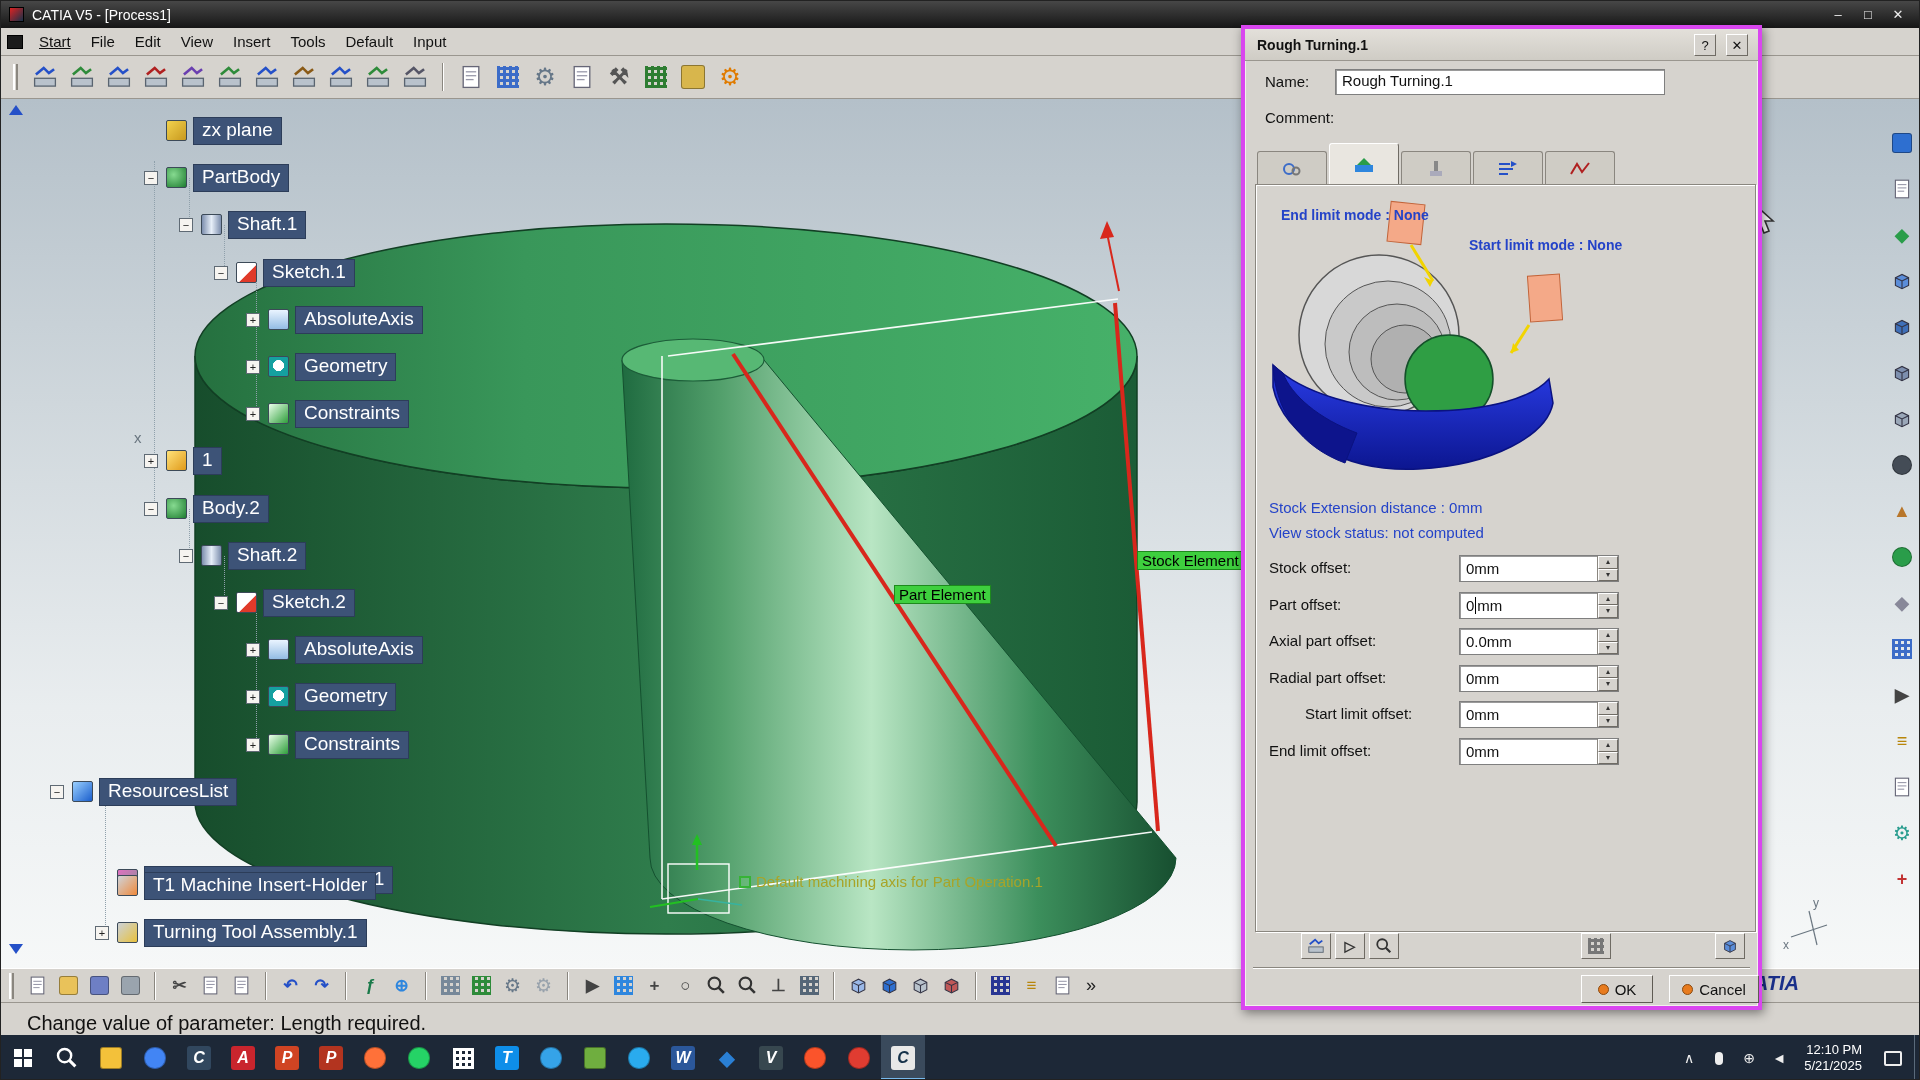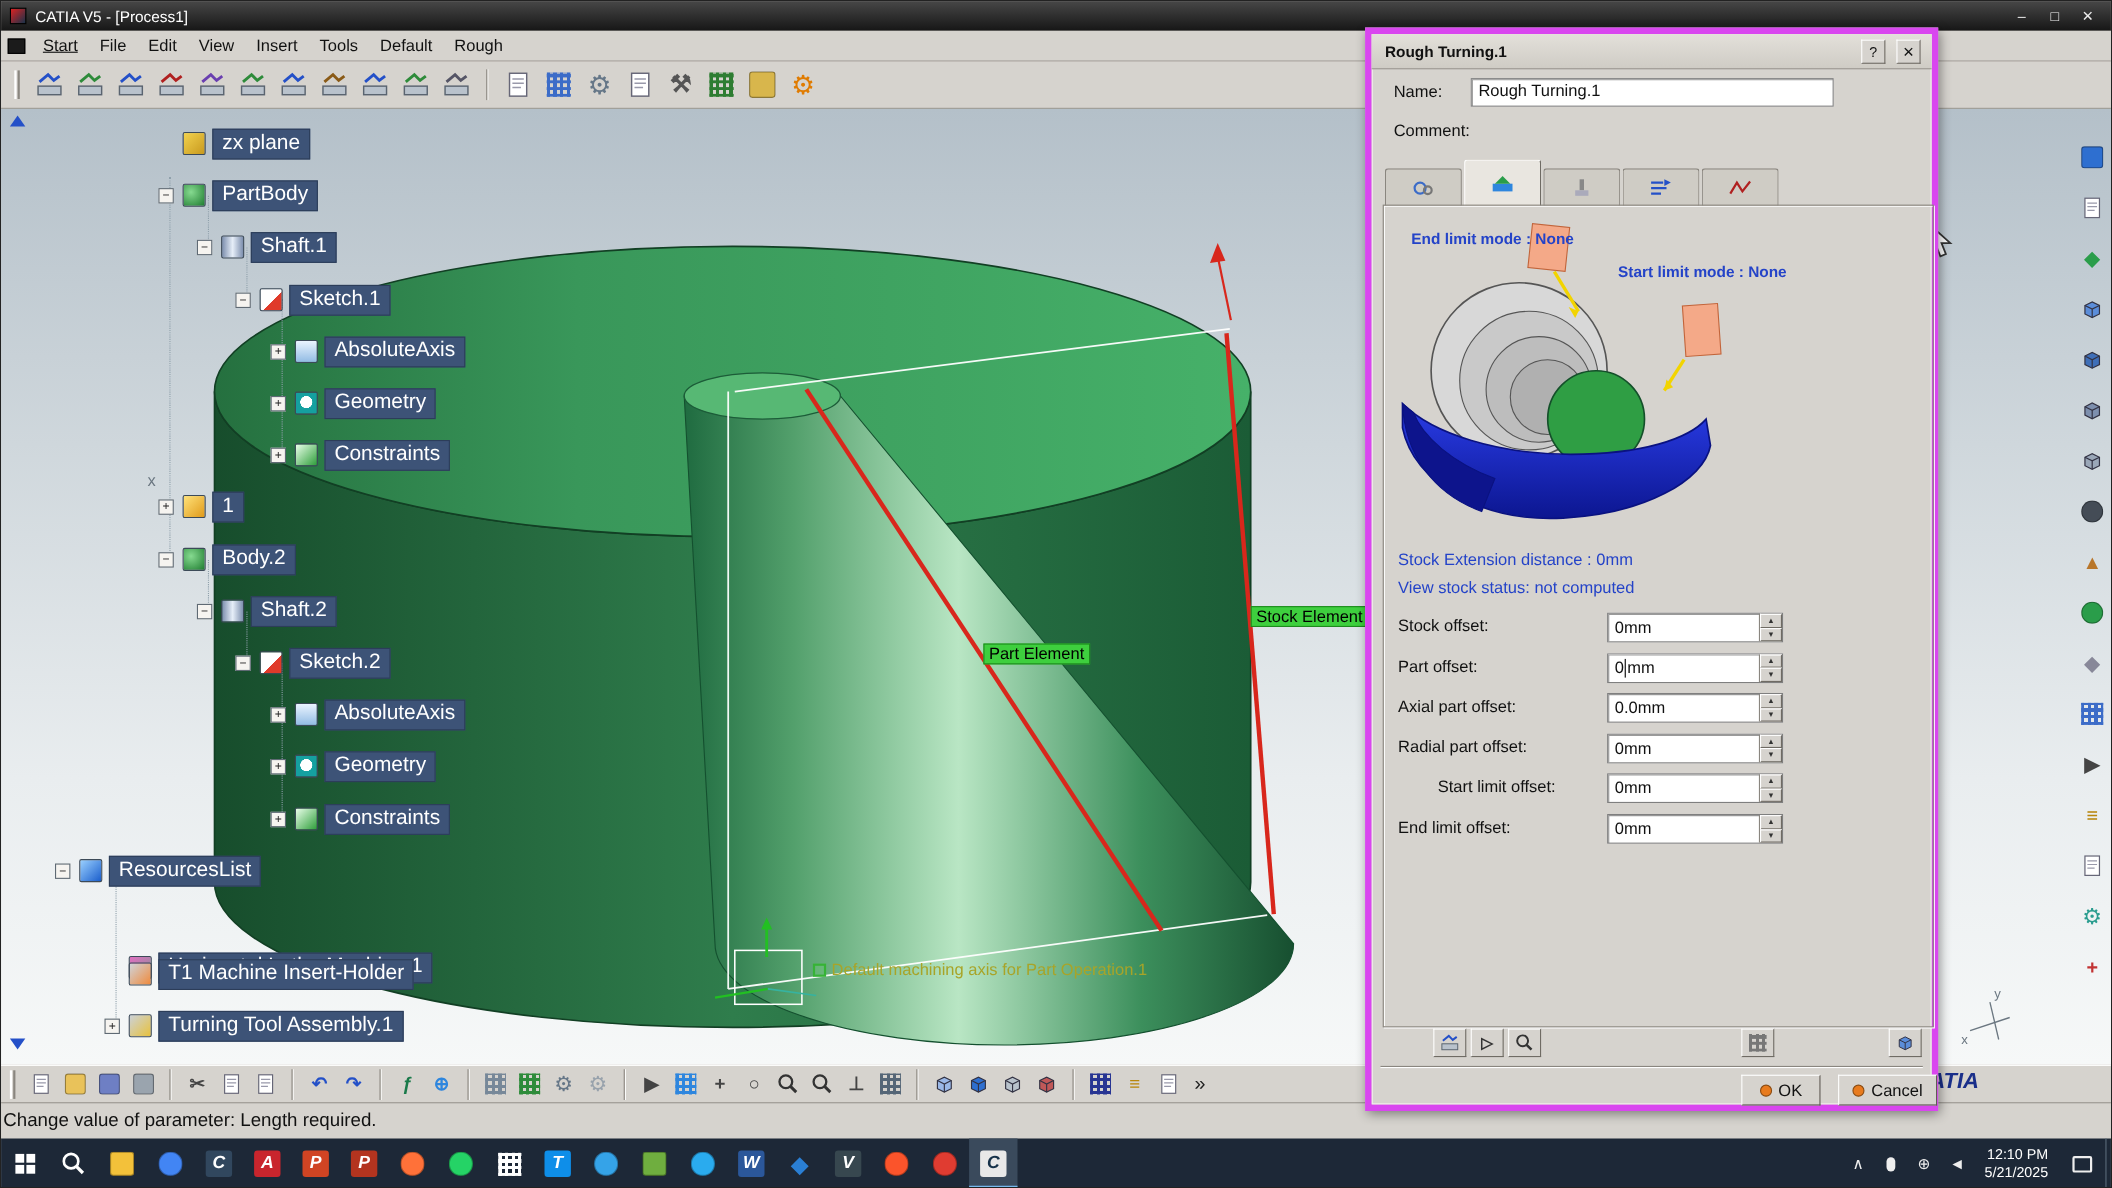--- a/index.html
+++ b/index.html
@@ -37,21 +37,21 @@
 .axis-note{position:absolute;color:#a8a428;font-size:15px;white-space:nowrap;display:flex;align-items:center;gap:5px}
 .axis-note i{width:12px;height:12px;border:2px solid #36b336;display:inline-block;background:rgba(120,220,120,.25)}
 .origin-x{position:absolute;color:#6a7680;font-size:15px}
 .rightbar{position:absolute;left:1884px;top:0;width:34px;height:869px}
 .cursor-arrow{position:absolute}
 
 .icon{position:relative;display:flex;align-items:center;justify-content:center;flex:0 0 auto}
 .icon i{display:block}
 
 .dialog{position:absolute;left:1240px;top:24px;width:521px;height:985px;background:#d6d3ce;
-  border:6px solid #d946ef;box-shadow:2px 3px 10px rgba(0,0,0,.45);font-size:15px}
+  border:4px solid #d946ef;box-shadow:2px 3px 10px rgba(0,0,0,.45);font-size:15px}
 .dialog:before{content:"";position:absolute;inset:0;border:1px solid #f2f0ec;pointer-events:none}
 .dlg-title{position:absolute;top:0;left:0;right:0;height:32px;background:linear-gradient(#e3e0da,#cfccc5);
   border-bottom:1px solid #9a968f;display:flex;align-items:center;padding:0 12px;font-size:14px;font-weight:bold}
 .dlg-title .tbtn{position:absolute;top:5px;width:22px;height:22px;background:#d6d3ce;border:1px solid;
   border-color:#fff #6f6b64 #6f6b64 #fff;display:flex;align-items:center;justify-content:center;font-size:13px;font-weight:normal}
 .dlg-label{position:absolute;font-size:15px}
 .dlg-input{position:absolute;background:#fff;border:1px solid #7f7f7f;
   box-shadow:inset 1px 1px 0 #9a9a9a;font-size:15px;padding:2px 6px;font-family:"Liberation Sans",sans-serif}
 .tabs{position:absolute;left:12px;top:114px;height:42px;display:flex;align-items:flex-end}
 .tab{width:70px;height:34px;background:#cfccc5;border:1px solid #8a867f;border-bottom:none;
@@ -73,21 +73,21 @@
 .dlg-sep{position:absolute;left:8px;right:8px;height:2px;border-top:1px solid #8a867f;border-bottom:1px solid #fff}
 .smallbtn{position:absolute;width:30px;height:26px;background:#d6d3ce;border:1px solid;border-color:#fff #6f6b64 #6f6b64 #fff;
   display:flex;align-items:center;justify-content:center}
 
 .toolbar-bottom{position:absolute;top:967px;left:0;right:0;height:34px;background:#d6d3ce;border-top:1px solid #fff;
   display:flex;align-items:center;gap:4px;padding:0 8px}
 .overflow{font-size:18px;color:#222;padding:0 6px}
 .brand{position:absolute;right:120px;top:971px;font-size:20px;font-weight:bold;font-style:italic}
 .brand .b1{color:#d22a1e}.brand .b2{color:#1a2f8a}
 .statusbar{position:absolute;top:1001px;left:0;right:0;height:33px;background:#d6d3ce;border-top:1px solid #9a968f;
-  display:flex;align-items:center;padding:0 2px;font-size:17px}
+  display:flex;align-items:flex-end;padding:0 26px;font-size:20px}
 
 .taskbar{position:absolute;top:1034px;left:0;right:0;height:46px;background:#1d2837;display:flex;align-items:center;color:#fff}
 .tb-apps{display:flex;align-items:center;height:100%}
 .tb-app{width:44px;height:100%;display:flex;align-items:center;justify-content:center}
 .tb-app.active{background:#3a4a5c;box-shadow:inset 0 -3px 0 #76b9ed}
 .tray{margin-left:auto;display:flex;align-items:center;height:100%}
 .tray .titem{width:30px;height:100%;display:flex;align-items:center;justify-content:center;font-size:14px;color:#eee}
 .clock{font-size:13px;text-align:right;line-height:16px;padding:0 10px;white-space:nowrap}
 .chatico{width:18px;height:15px;border:2px solid #eee;border-radius:2px;margin:0 12px}
 .showdesk{width:5px;height:100%;border-left:1px solid #5a6a7a}
@@ -110,21 +110,21 @@
   <div class="menubar">
     <span class="mico"></span>
     <span id="menuItems" style="display:flex">
         <span class="menu-item">Start</span>
         <span class="menu-item">File</span>
         <span class="menu-item">Edit</span>
         <span class="menu-item">View</span>
         <span class="menu-item">Insert</span>
         <span class="menu-item">Tools</span>
         <span class="menu-item">Default</span>
-        <span class="menu-item">Rough</span>
+        <span class="menu-item">Input</span>
       </span>
   </div>
 
   <div class="toolbar-top">
     <span class="handle"></span>
     <span id="topIcons" style="display:flex;gap:5px;align-items:center">
         <span class="icon" style="width: 32px; height: 32px;">
           <svg width="26" height="26" viewBox="0 0 20 20">
             <rect x="2" y="11" width="16" height="6" fill="#b9c2cc" stroke="#5a6470"></rect>
             <path d="M3 8 L9 3 L13 7 L17 4" stroke="#2450c8" fill="none" stroke-width="2"></path>

